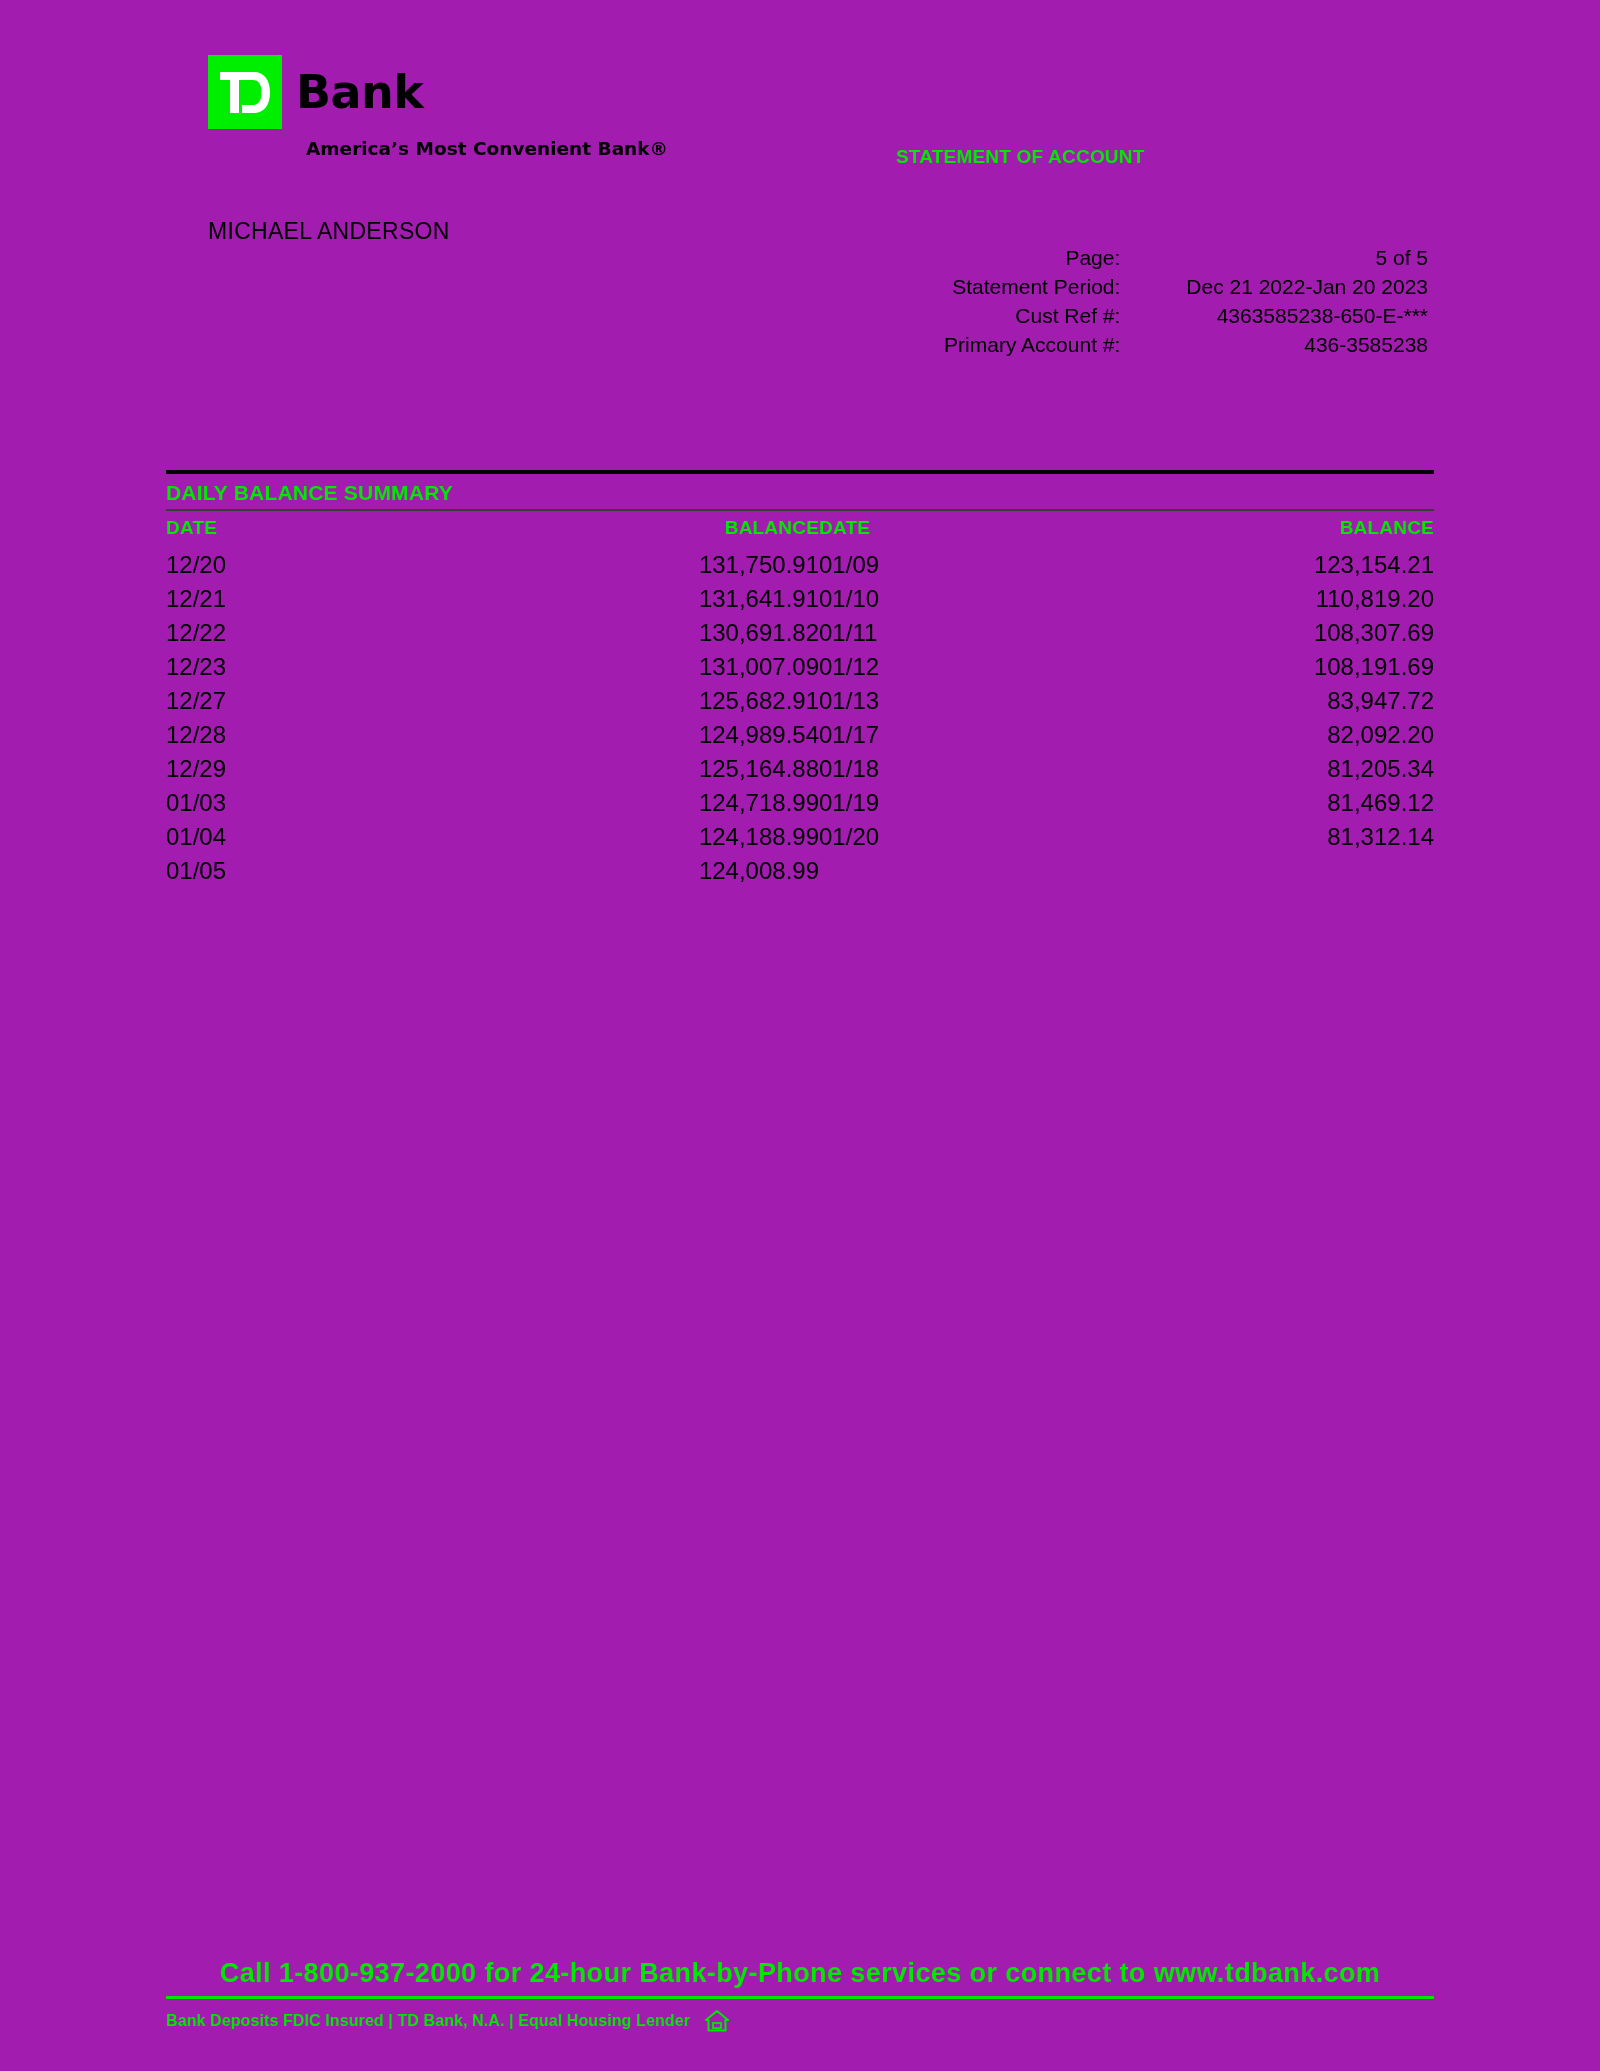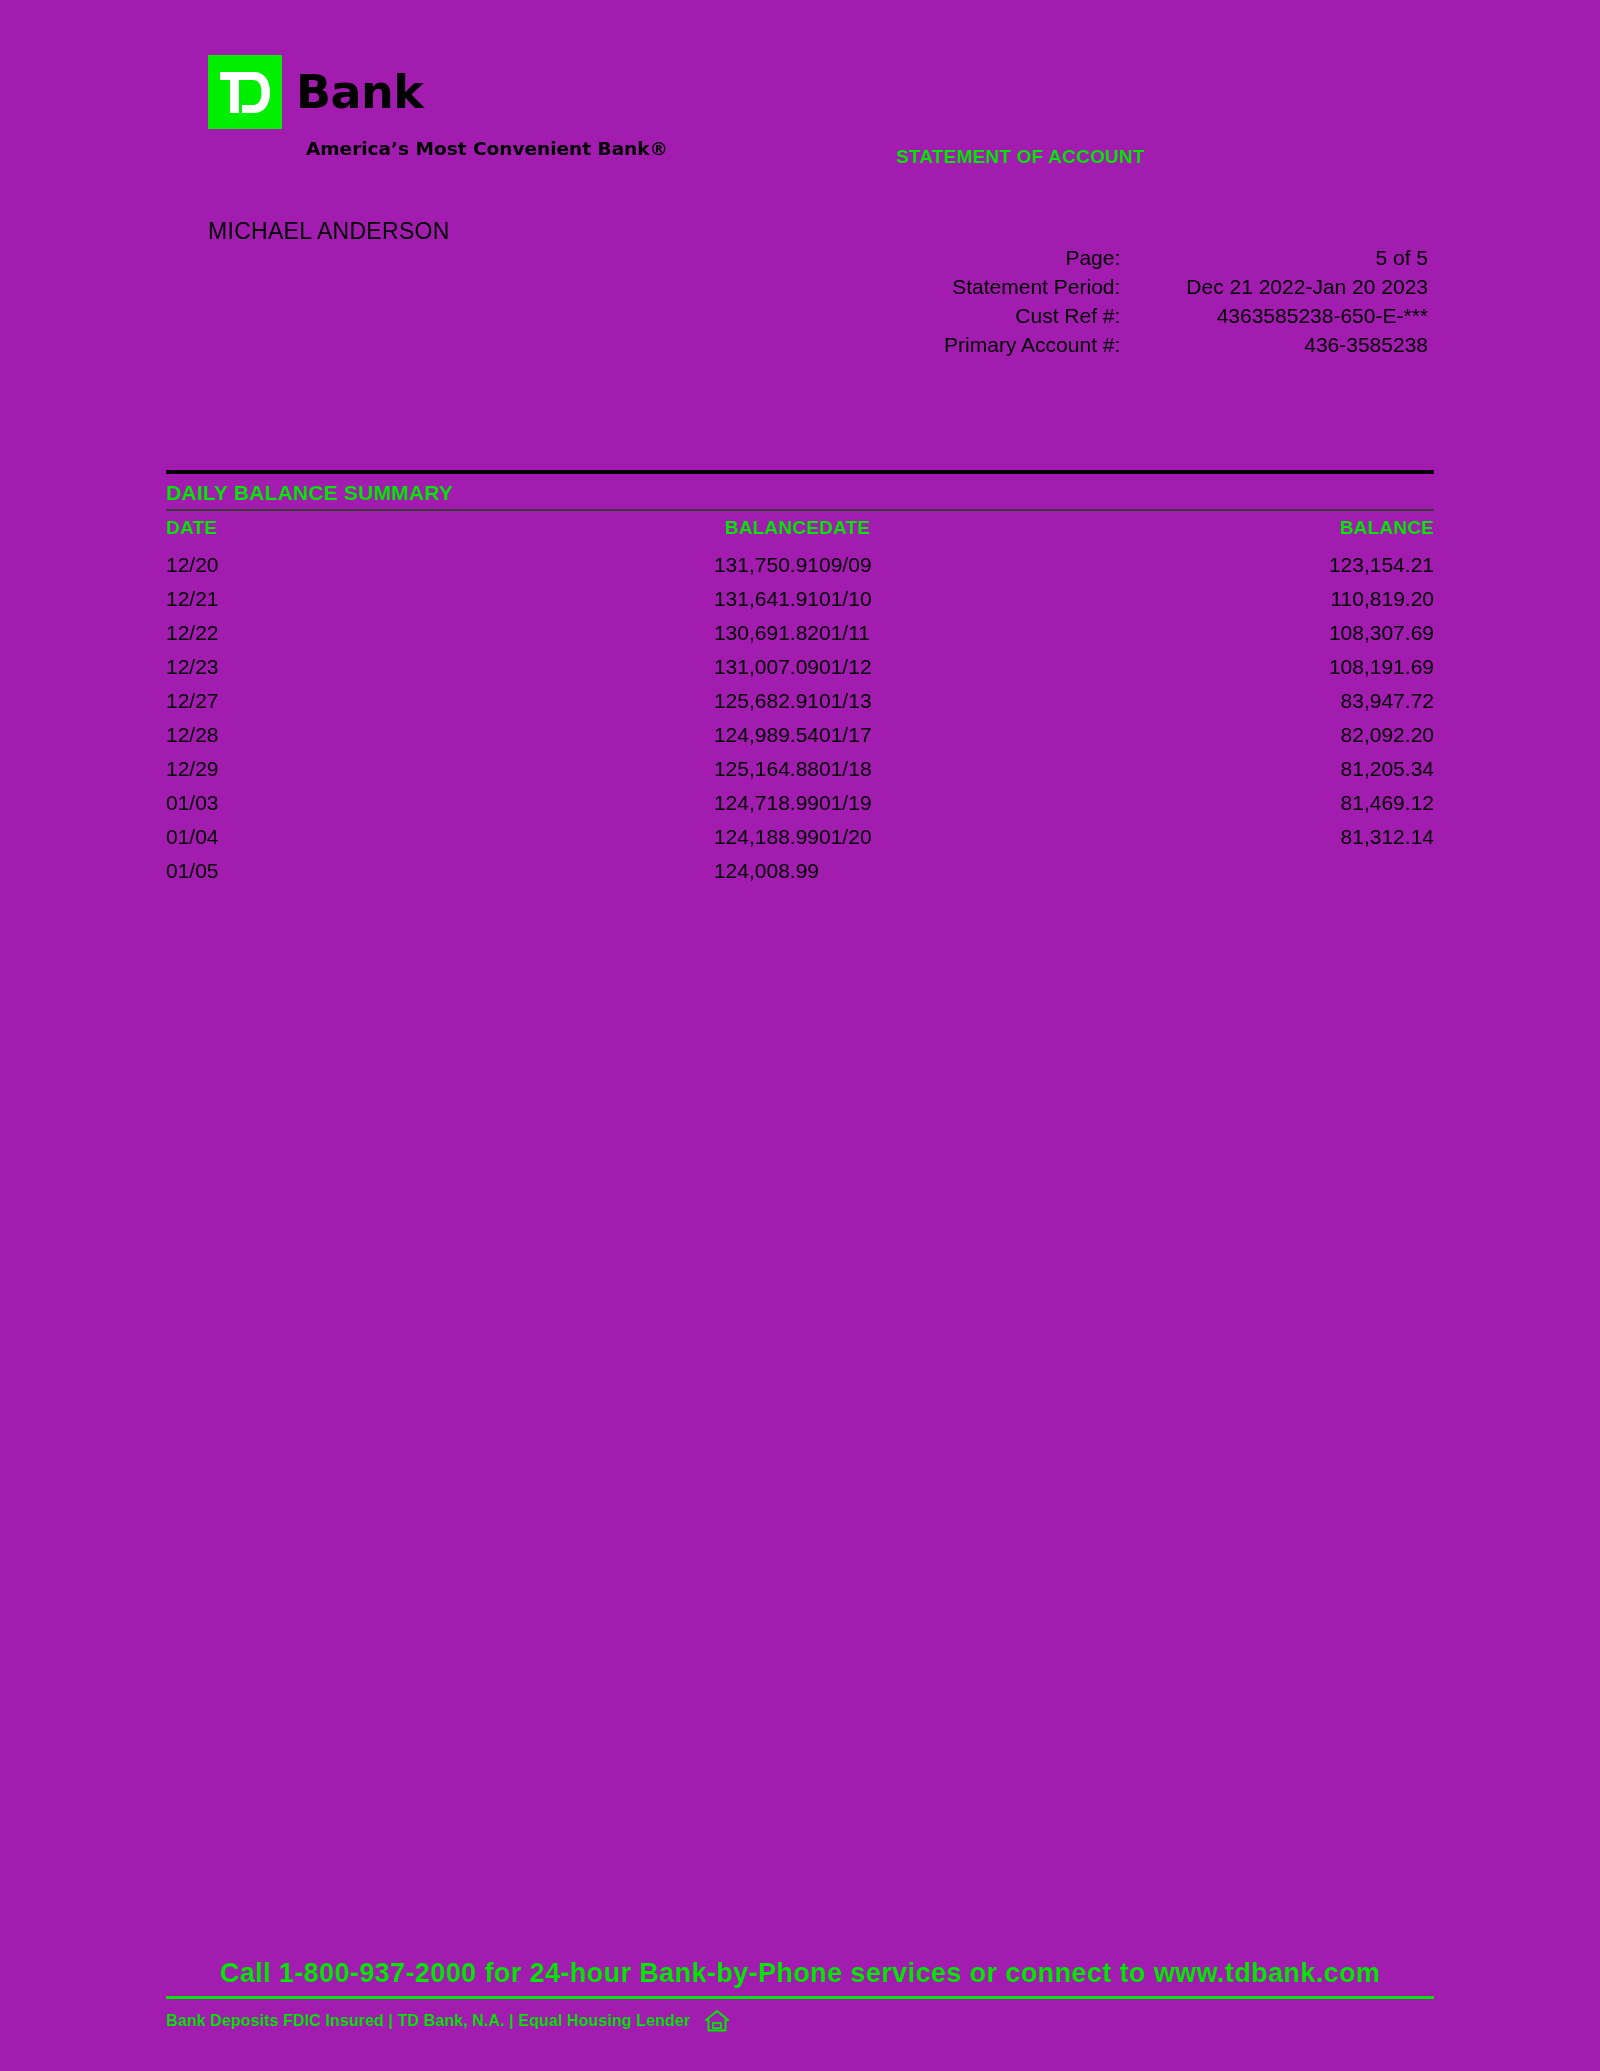--- a/index.html
+++ b/index.html
@@ -139,21 +139,21 @@
     font-size: 19px;
     font-weight: bold;
     color: #00e800;
     letter-spacing: 0.2px;
     padding: 0 0 9px 0;
   }
   th.h-left  { text-align: left; }
   th.h-right { text-align: right; }
 
   table.balances td {
-    font-size: 21px;
+    font-size: 24px;
     color: #000000;
     padding: 0;
     line-height: 34px;
     white-space: nowrap;
   }
   td.d-date { text-align: left; }
   td.d-bal  { text-align: right; }
 
   
   .footer {
@@ -258,21 +258,21 @@
           <th class="h-left">DATE</th>
           <th class="h-right">BALANCE</th>
           <th class="h-left">DATE</th>
           <th class="h-right">BALANCE</th>
         </tr>
       </thead>
       <tbody>
         <tr>
           <td class="d-date">12/20</td>
           <td class="d-bal">131,750.91</td>
-          <td class="d-date">09/09</td>
+          <td class="d-date">01/09</td>
           <td class="d-bal">123,154.21</td>
         </tr>
         <tr>
           <td class="d-date">12/21</td>
           <td class="d-bal">131,641.91</td>
           <td class="d-date">01/10</td>
           <td class="d-bal">110,819.20</td>
         </tr>
         <tr>
           <td class="d-date">12/22</td>

